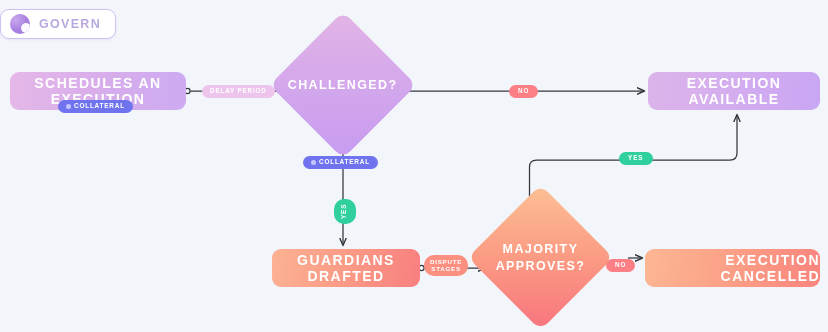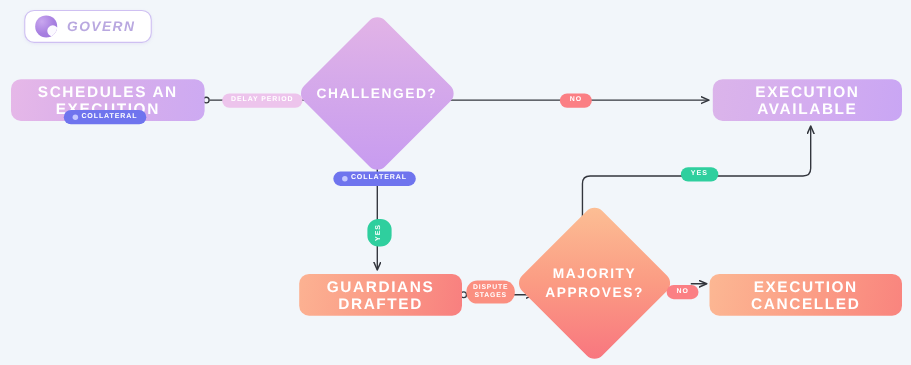--- a/index.html
+++ b/index.html
@@ -56,24 +56,23 @@
   .brand-logo::after {
     content: "";
     position: absolute;
     width: 10px; height: 10px;
     border-radius: 50%;
     right: -1px;
     bottom: 1px;
     background: #ffffff;
   }
   #chip-govern {
-    left: 22px; top: 9px;
+    left: 0; top: 9px;
     border: 1.3px solid #cfc0f2;
     box-shadow: 0 1px 3px rgba(150,120,220,.13);
-    font-style: italic;
   }
   #chip-govern .brand-label { color: #b9a8e0; }
   #chip-govern .brand-logo {
     background: radial-gradient(circle at 30% 28%, #c9a7ef 0%, #a77fe0 55%, #9d78dd 100%);
   }
   #chip-govern .brand-logo::after { background: #fbf9ff; }
 
   #chip-court {
     left: 8px; top: 214px;
     border: 1.3px solid #f9cfc0;
@@ -114,20 +113,21 @@
   }
   #node-guardians {
     left: 272px; top: 249px;
     width: 148px; height: 38px;
     background: linear-gradient(100deg, #fcb292 0%, #fa9885 55%, #f87f7f 100%);
   }
   #node-exec-cancelled {
     left: 645px; top: 249px;
     width: 175px; height: 38px;
     background: linear-gradient(100deg, #fcb793 0%, #fb9c85 55%, #f9847e 100%);
+    text-align: right;
   }
 
   
   .node-diamond {
     position: absolute;
     display: flex;
     align-items: center;
     justify-content: center;
     transform: rotate(45deg);
     border-radius: 10px;

